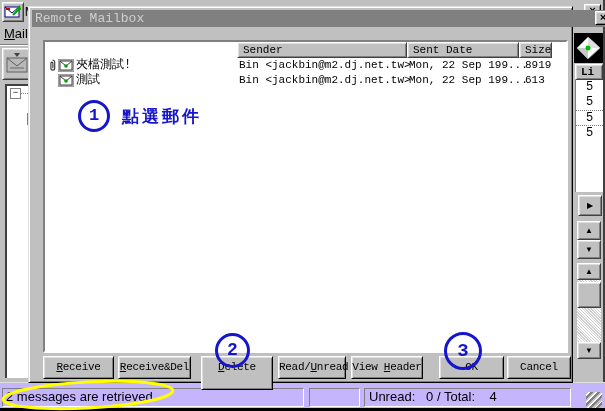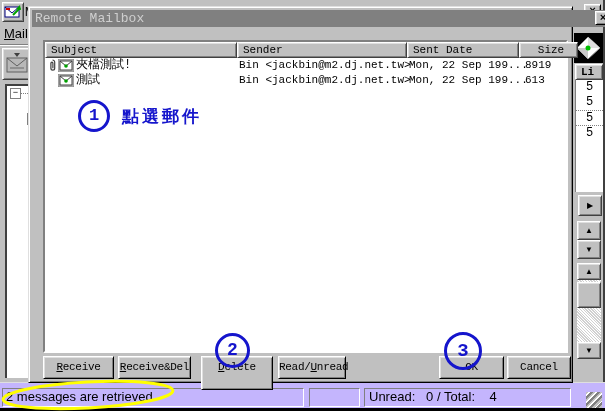--- a/index.html
+++ b/index.html
@@ -123,24 +123,23 @@
 
 <div class="abs winedge" style="left:28px;top:6px;width:545px;height:377px;z-index:5;">
 
   <div class="abs titlebar" style="left:3px;top:3px;width:581px;height:17px;">
     <span>Remote Mailbox</span>
     <div class="abs closebtn" style="right:2px;top:1px;width:16px;height:14px;"><span>×</span></div>
   </div>
 
   <div class="abs sunkdeep" style="left:14px;top:33px;width:525px;height:313px;">
 
-    <div class="hcell" style="left:0;width:192px;"><span>Subject</span></div>
     <div class="hcell" style="left:192px;width:170px;"><span>Sender</span></div>
     <div class="hcell" style="left:362px;width:112px;"><span>Sent Date</span></div>
-    <div class="hcell" style="left:474px;width:59px;text-align:center;"><span>Size</span></div>
+    <div class="hcell" style="left:474px;width:33px;text-align:center;"><span>Size</span></div>
 
     <div class="lrow" style="top:16px;">
       <svg class="abs" style="left:3px;top:1px;" width="9" height="13">
         <path d="M4.5 1 a2.2 2.2 0 0 1 2.2 2.2 v6 a1.9 1.9 0 0 1 -3.8 0 v-5 a1 1 0 0 1 2 0 v5" fill="none" stroke="#404040" stroke-width="1.2"></path>
       </svg>
       <svg class="abs" style="left:13px;top:1px;" width="16" height="13">
         <rect x="0" y="0" width="16" height="13" fill="#c0c0c0" stroke="#808080"></rect>
         <rect x="2" y="2" width="12" height="9" fill="#ffffff" stroke="#404040"></rect>
         <path d="M2 2 L8 7 L14 2" fill="none" stroke="#404040"></path>
         <circle cx="8" cy="7" r="1.8" fill="#00a000"></circle>
@@ -162,20 +161,21 @@
       <span style="left:194px;">Bin &lt;jackbin@m2.dj.net.tw&gt;</span>
       <span style="left:364px;">Mon, 22 Sep 199...</span>
       <span style="left:480px;">613</span>
     </div>
   </div>
 
   <div class="abs btn95" style="left:14px;top:349px;width:71px;height:23px;"><span></span><span class="u">R</span><span>eceive</span></div>
   <div class="abs btn95" style="left:89px;top:349px;width:73px;height:23px;"><span></span><span class="u">R</span><span>eceive&amp;Del</span></div>
   <div class="abs btn95" style="left:172px;top:349px;width:72px;height:34px;"><span></span><span class="u">D</span><span>elete</span></div>
   <div class="abs btn95" style="left:249px;top:349px;width:68px;height:23px;"><span>Read/</span><span class="u">U</span><span>nread</span></div>
+  <div class="abs btn95" style="left:322px;top:349px;width:72px;height:23px;"><span>View </span><span class="u">H</span><span>eader</span></div>
   <div class="abs btn95" style="left:410px;top:349px;width:65px;height:23px;"><span>OK</span><span class="u"></span><span></span></div>
   <div class="abs btn95" style="left:478px;top:349px;width:64px;height:23px;"><span>Cancel</span><span class="u"></span><span></span></div>
 </div>
 
 <div class="abs" style="left:0;top:382px;width:605px;height:26px;background:#c4b5fd;border-top:1px solid #dfdfdf;">
   <div class="abs sunken statustext" style="left:2px;top:5px;width:302px;height:19px;padding-left:3px;"><span>2 messages are retrieved</span></div>
   <div class="abs sunken" style="left:309px;top:5px;width:51px;height:19px;"></div>
   <div class="abs sunken statustext" style="left:364px;top:5px;width:207px;height:19px;padding-left:4px;"><span>Unread:   0 / Total:    4</span></div>
   <div class="abs grip" style="left:586px;top:9px;width:16px;height:16px;"></div>
 </div>

